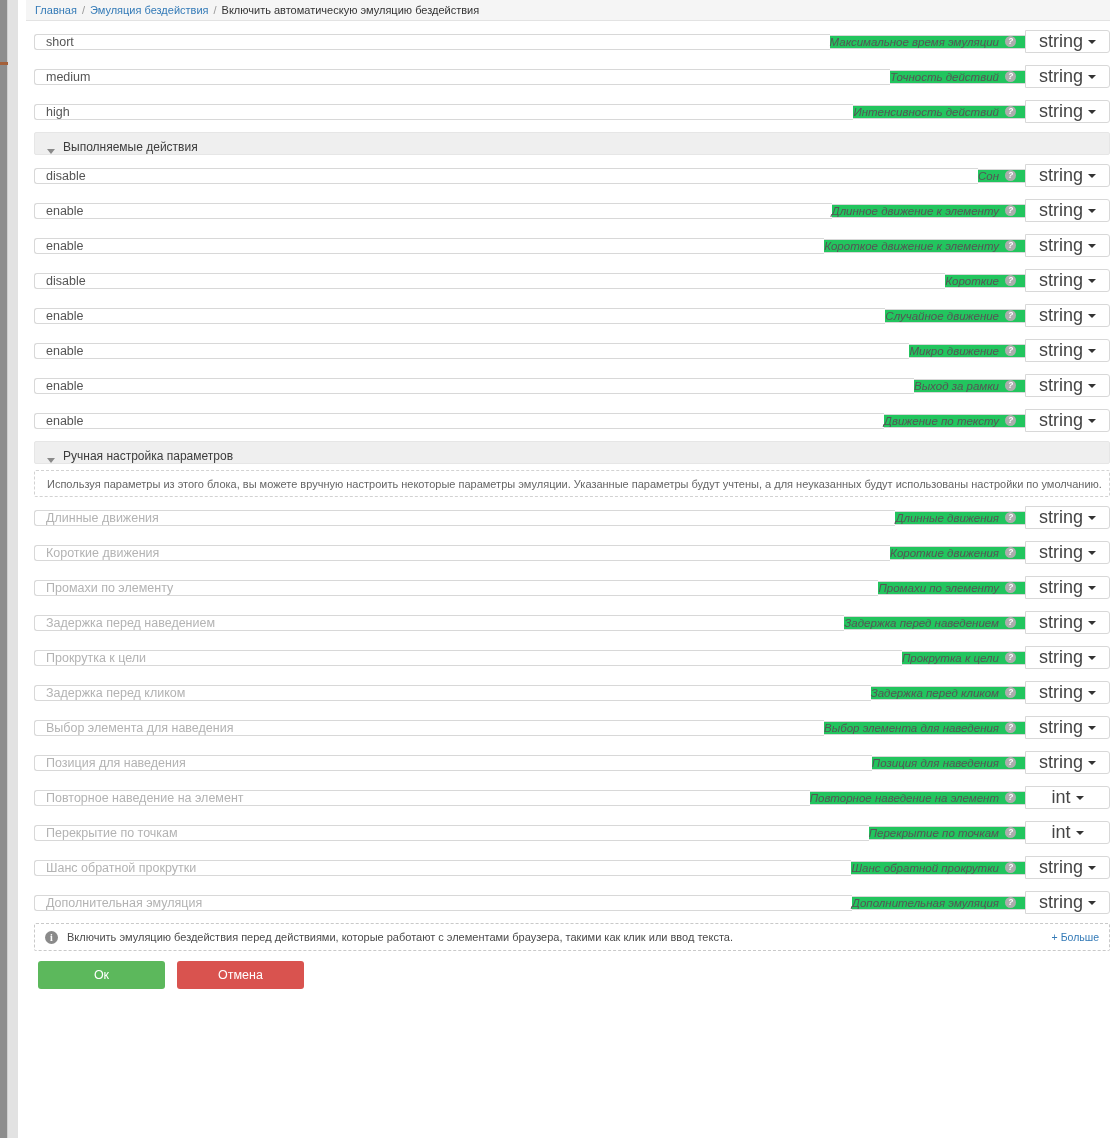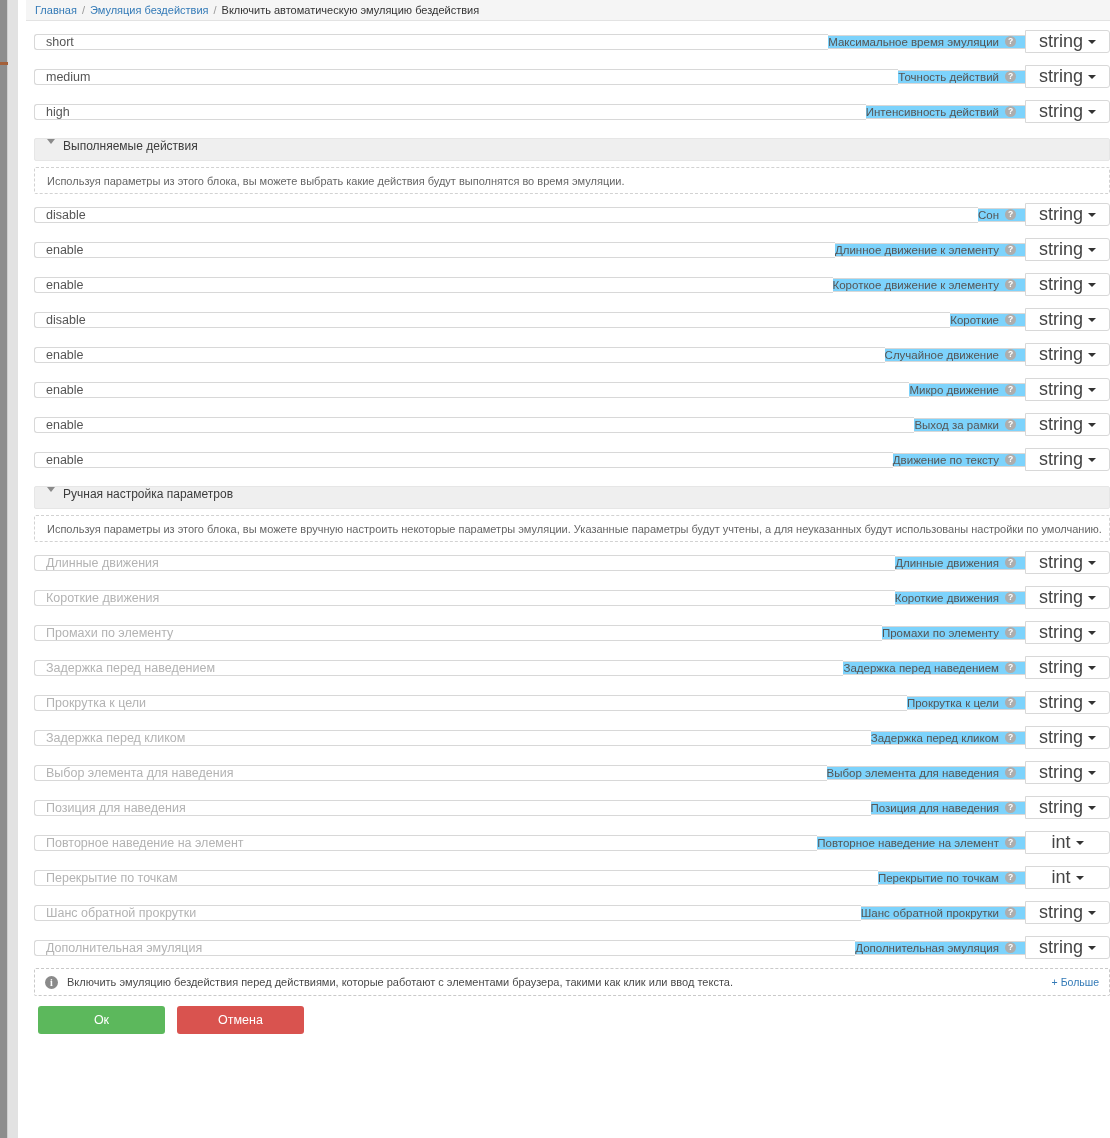--- a/index.html
+++ b/index.html
@@ -66,29 +66,30 @@
     padding: 0 11px;
     font-size: 12.5px;
     color: #555;
     min-width: 0;
     overflow: hidden;
     white-space: nowrap;
   }
   .row .value.placeholder { color: #b3b3b3; }
   .row .label {
     flex: 0 0 auto;
-    background: #7dd3fc;
+    background: #22c55e;
     border: 1px solid #d8d8d8;
     border-left: none;
     border-right: none;
     display: flex; align-items: center; justify-content: flex-end;
     padding: 0 9px 0 0;
     font-size: 11.5px;
     color: #555;
     white-space: nowrap;
+    font-style: italic;
   }
   .row .label .q {
     display: inline-block;
     width: 11px; height: 11px;
     border-radius: 50%;
     background: #adadad;
     color: #ffffff;
     font-size: 8.5px;
     line-height: 11px;
     text-align: center;
@@ -110,26 +111,26 @@
     display: inline-block;
     width: 0; height: 0;
     margin-left: 5px;
     border-left: 4px solid transparent;
     border-right: 4px solid transparent;
     border-top: 4px solid #333;
   }
 
   
   .section-head {
-    margin: 12px 4px 6px 4px;
+    margin: 0 4px 6px 4px;
     height: 23px;
     background: #efefef;
     border: 1px solid #e6e6e6;
     border-radius: 2px;
-    display: flex; align-items: flex-start;
+    display: flex; align-items: flex-end;
     padding-left: 12px;
     font-size: 12px;
     color: #3c3c3c;
   }
   .section-head .tri {
     width: 0; height: 0;
     border-left: 4px solid transparent;
     border-right: 4px solid transparent;
     border-top: 5px solid #8a8a8a;
     margin-right: 8px;
@@ -244,21 +245,20 @@
               <span>string</span>
               <span class="caret"></span>
             </div>
           </div>
         </div>
       <div id="sections">
           <div class="section-head">
             <span class="tri"></span>
             <span>Выполняемые действия</span>
           </div>
-          <div class="section-desc">Используя параметры из этого блока, вы можете выбрать какие действия будут выполнятся во время эмуляции.</div>
           <div class="row">
             <div class="value">disable</div>
             <div class="label">
               <span>Сон</span>
               <span class="q">?</span>
             </div>
             <div class="type">
               <span>string</span>
               <span class="caret"></span>
             </div>

